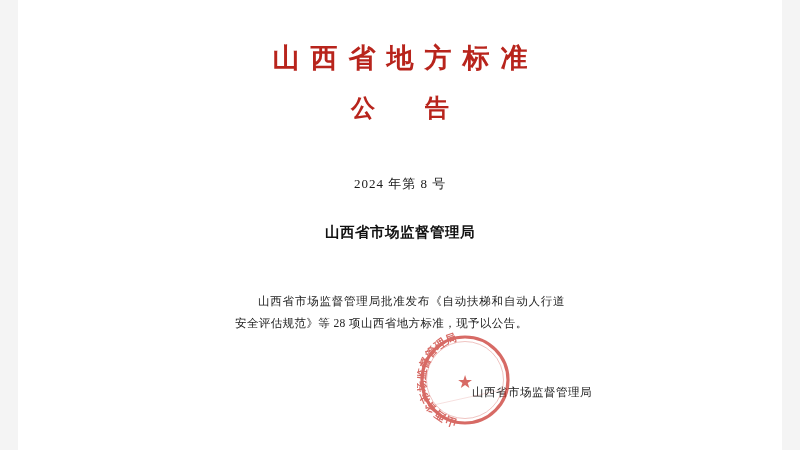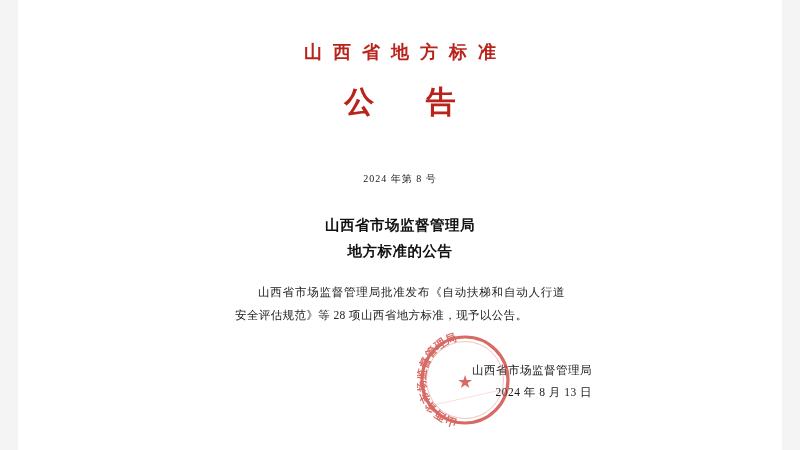--- a/index.html
+++ b/index.html
@@ -38,59 +38,59 @@
     top: 0;
     bottom: 0;
     background: #ffffff;
   }
 
   .title-main {
     margin-top: 42px;
     text-align: center;
     color: #b8241c;
     font-family: "Liberation Serif", serif;
-    font-size: 18px;
+    font-size: 27px;
     font-weight: 700;
     letter-spacing: 11px;
     text-indent: 11px;
     line-height: 1.2;
   }
   .title-sub {
     margin-top: 20px;
     text-align: center;
     color: #b8241c;
     font-family: "Liberation Serif", serif;
-    font-size: 30px;
+    font-size: 24px;
     font-weight: 700;
     letter-spacing: 22px;
     text-indent: 22px;
     line-height: 1.2;
   }
 
   .issue-no {
     margin-top: 52px;
     text-align: center;
     color: #1a1a1a;
-    font-size: 10px;
+    font-size: 13px;
     letter-spacing: 1px;
   }
 
   .headline {
     margin-top: 26px;
     text-align: center;
     color: #111111;
     font-size: 14.5px;
     font-weight: 700;
     line-height: 1.85;
     letter-spacing: 0.5px;
   }
   .headline-line { display: block; }
 
   .para {
-    margin: 16px auto 0 auto;
+    margin: 44px auto 0 auto;
     width: 330px;
     color: #222222;
     font-size: 11.5px;
     line-height: 1.95;
     letter-spacing: 0.4px;
     text-align: justify;
     text-justify: inter-ideograph;
   }
   .para-indent { text-indent: 23px; }
 
@@ -128,28 +128,26 @@
   <div class="doc-body">
 
     <div class="title-main">山西省地方标准</div>
 
     <div class="title-sub">公  告</div>
 
     <div class="issue-no">2024 年第 8 号</div>
 
     <div class="headline">
       <span class="headline-line">山西省市场监督管理局</span>
-      <span class="headline-line">地方标准的公告</span>
     </div>
 
     <div class="para para-indent">山西省市场监督管理局批准发布《自动扶梯和自动人行道安全评估规范》等 28 项山西省地方标准，现予以公告。</div>
 
     <div class="signature">
       <span class="sig-line">山西省市场监督管理局</span>
-      <span class="sig-line">2024 年 8 月 13 日</span>
     </div>
 
     <div class="seal">
       <svg width="96" height="96" viewBox="0 0 96 96" xmlns="http://www.w3.org/2000/svg">
         <circle cx="48" cy="48" r="43" fill="none" stroke="#c8322a" stroke-width="3.2"></circle>
         <circle cx="48" cy="48" r="38.5" fill="none" stroke="#c8322a" stroke-width="0.8" opacity="0.5"></circle>
         <path id="sealArc" d="M 48 88 A 40 40 0 1 1 48 8" fill="none" stroke="none"></path>
         <text font-family="'Liberation Serif', serif" font-size="11" fill="#c8322a" font-weight="700">
           <textPath href="#sealArc" startOffset="50%" text-anchor="middle">山西省市场监督管理局</textPath>
         </text>

